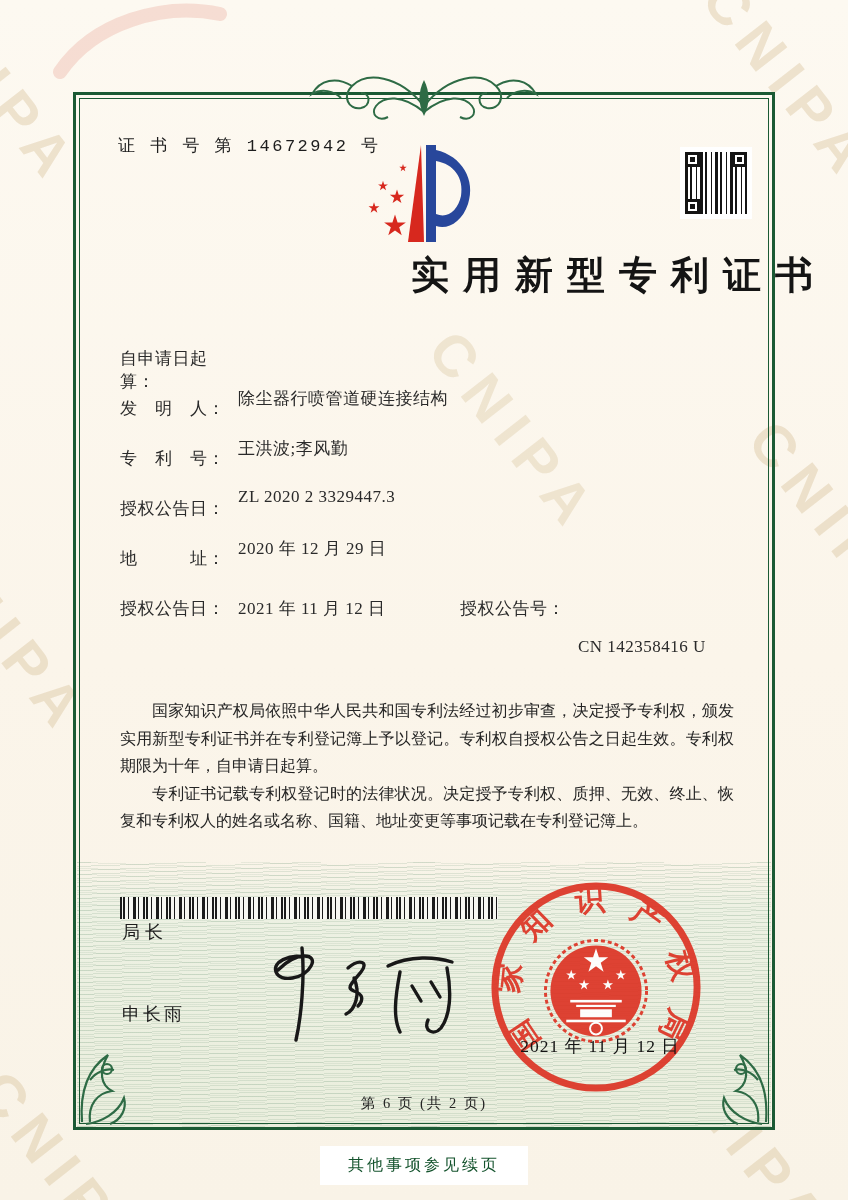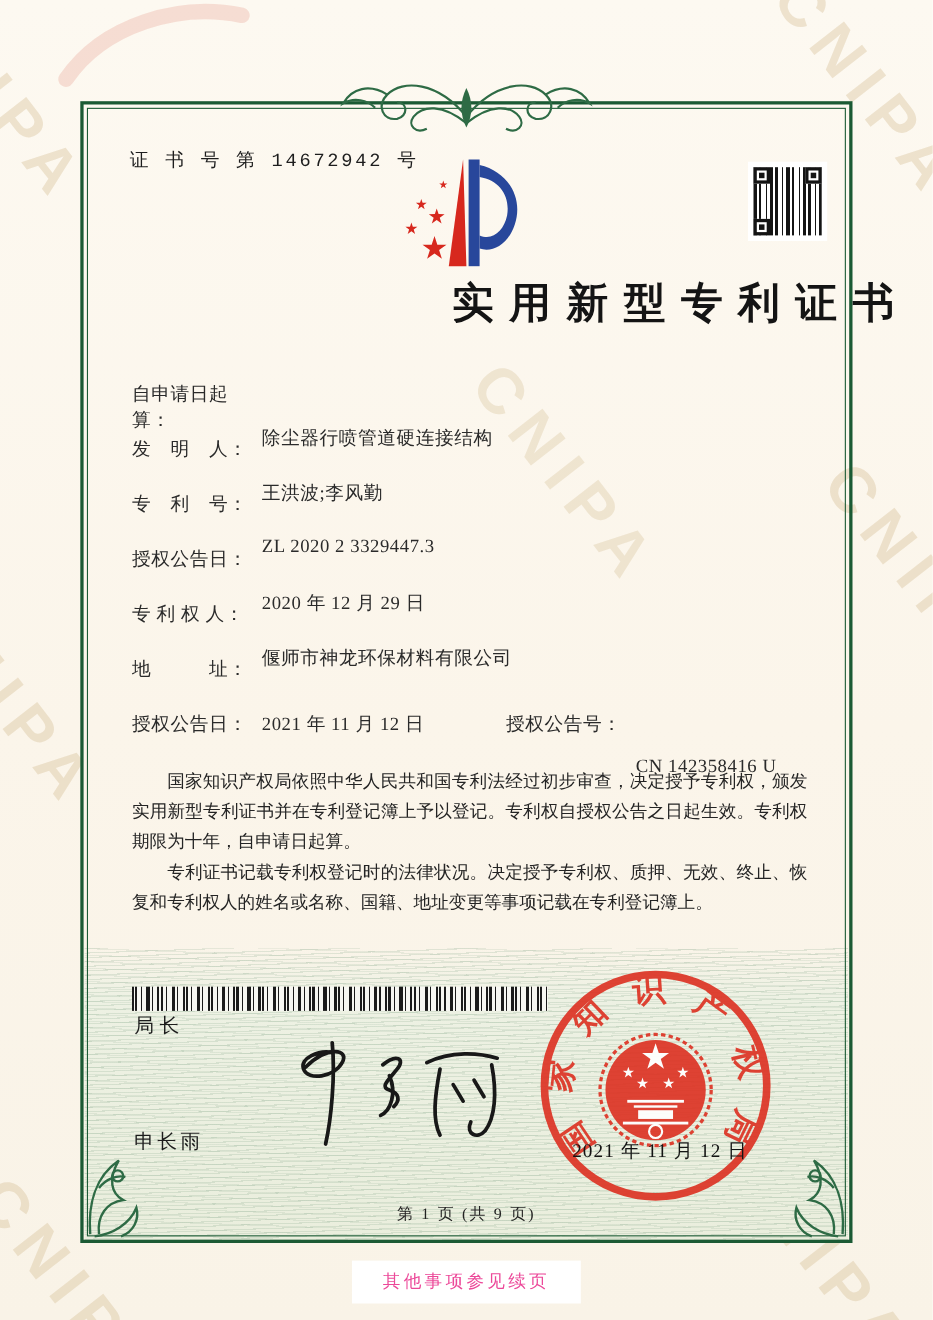--- a/index.html
+++ b/index.html
@@ -72,35 +72,35 @@
   .body-text p { text-indent:2em; }
   
   .barcode {
     position:absolute; left:120px; top:897px; width:378px; height:22px; z-index:3;
     background:repeating-linear-gradient(90deg,
       #1b1b1b 0 2px,#f7f7f2 2px 3px,#1b1b1b 3px 5px,#f7f7f2 5px 8px,
       #1b1b1b 8px 9px,#f7f7f2 9px 13px,#1b1b1b 13px 16px,#f7f7f2 16px 18px,
       #1b1b1b 18px 19px,#f7f7f2 19px 23px);
   }
   .director-title { position:absolute; left:122px; top:920px; font-size:18px; letter-spacing:5px; color:#1c1c1c; z-index:3; }
-  .director-name  { position:absolute; left:122px; top:1002px; font-size:18px; letter-spacing:3px; color:#1c1c1c; z-index:3;margin-top:24px; }
+  .director-name  { position:absolute; left:122px; top:1002px; font-size:18px; letter-spacing:3px; color:#1c1c1c; z-index:3; }
   .autograph { position:absolute; left:250px; top:938px; z-index:3; }
   .seal { position:absolute; left:487px; top:878px; z-index:4; opacity:0.93; }
   .seal-date {
     position:absolute; left:494px; top:1034px; width:212px; text-align:center;
     font-size:17.5px; letter-spacing:1px; color:#141414; z-index:5;
   }
   .page-no {
     position:absolute; left:73px; top:1094px; width:702px; text-align:center;
     font-size:14.5px; letter-spacing:2px; color:#232323; z-index:3;
   }
   .note-box {
     position:absolute; left:50%; transform:translateX(-50%); top:1146px;
     background:#ffffff; padding:9px 28px; font-size:16px; letter-spacing:3px;
-    color:#ec4899; z-index:3;
+    color:#14532d; z-index:3;
   }
 </style>
 </head>
 <body>
 
 <div class="page">
 
   <div class="watermark wm1">CNIPA</div>
   <div class="watermark wm2">CNIPA</div>
   <div class="watermark wm3">CNIPA</div>
@@ -180,24 +180,20 @@
       <span class="flabel">发　明　人：</span>
       <span class="fvalue">王洪波;李风勤</span>
     </div>
     <div class="frow">
       <span class="flabel">专　利　号：</span>
       <span class="fvalue">ZL 2020 2 3329447.3</span>
     </div>
     <div class="frow">
       <span class="flabel">授权公告日：</span>
       <span class="fvalue">2020 年 12 月 29 日</span>
-    </div>
-    <div class="frow">
-      <span class="flabel">专 利 权 人：</span>
-      <span class="fvalue">偃师市神龙环保材料有限公司</span>
     </div>
     <div class="frow">
       <span class="flabel">地　　　址：</span>
     </div>
     <div class="frow">
       <span class="flabel">授权公告日：</span>
       <span class="fvalue-mid">2021 年 11 月 12 日</span>
       <span class="flabel">授权公告号：</span>
       <span class="fvalue">CN 142358416 U</span>
     </div>
@@ -244,16 +240,16 @@
         <rect x="-26" y="-11" width="52" height="2.6"></rect>
         <rect x="-20" y="-6" width="40" height="2.2"></rect>
         <rect x="-16" y="-1.5" width="32" height="8"></rect>
         <rect x="-30" y="9" width="60" height="2.6"></rect>
       </g>
       <circle cx="110" cy="152" r="6" fill="none" stroke="#fff" stroke-width="2"></circle>
     </g>
   </svg>
   <div class="seal-date">2021 年 11 月 12 日</div>
 
-  <div class="page-no">第 1 页 (共 9 页)</div>
+  <div class="page-no">第 6 页 (共 2 页)</div>
   <div class="note-box">其他事项参见续页</div>
 
 </div>
 
 </body></html>

